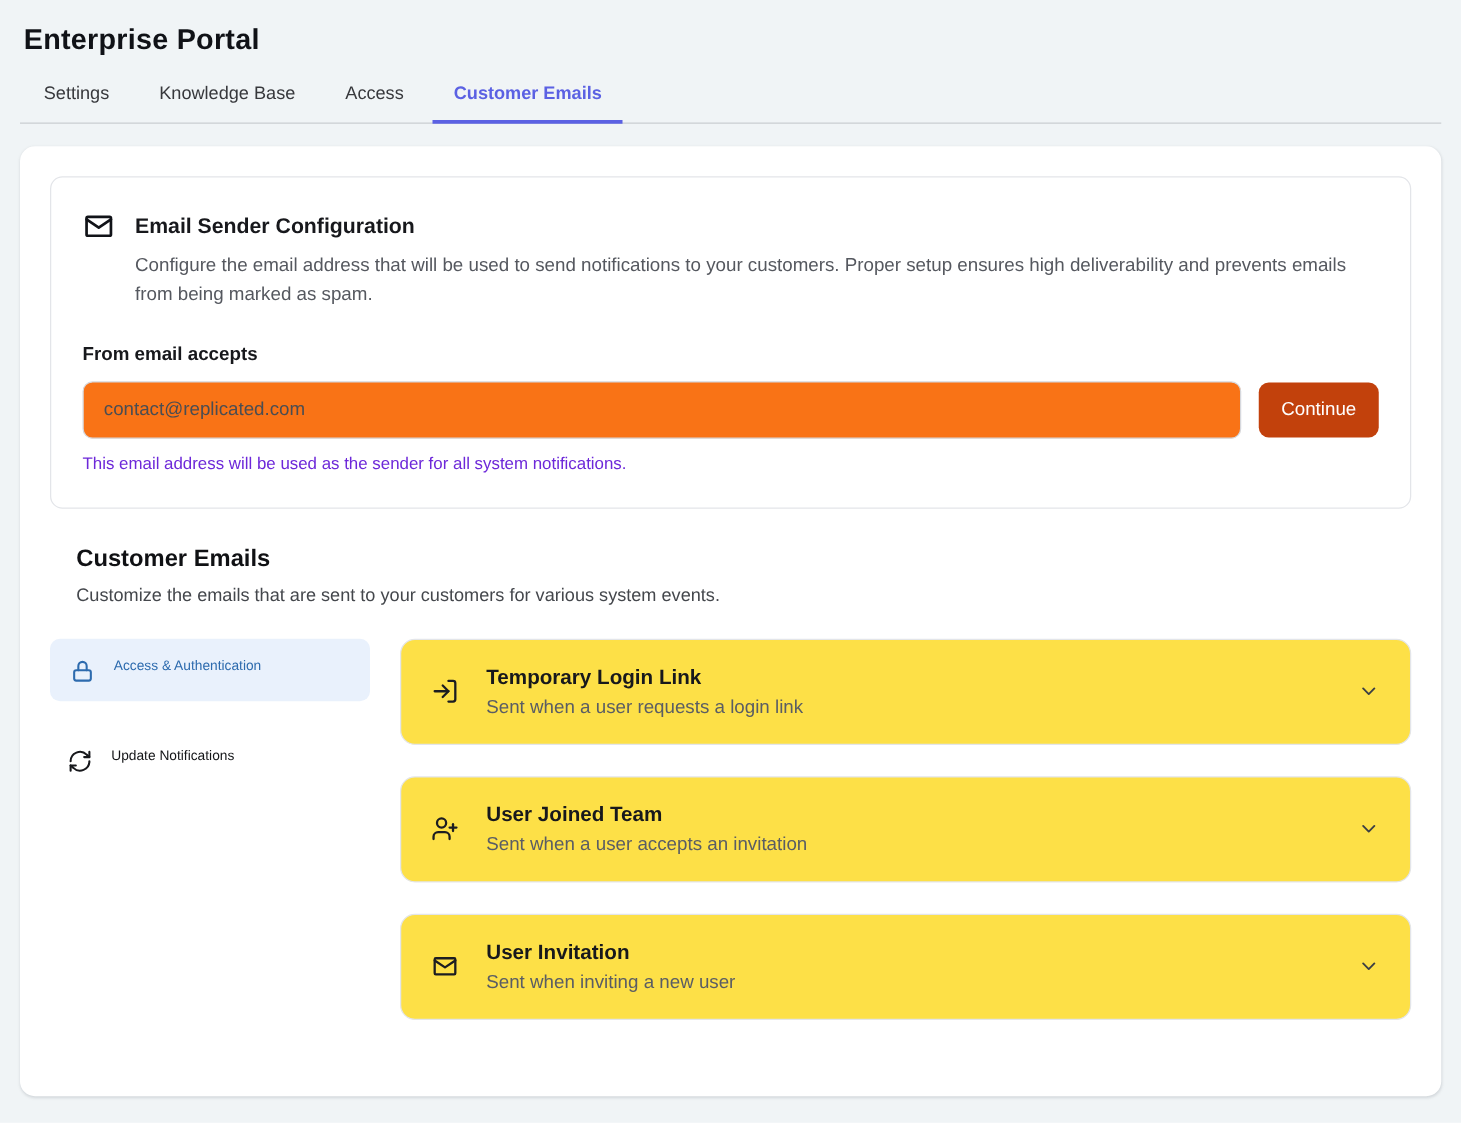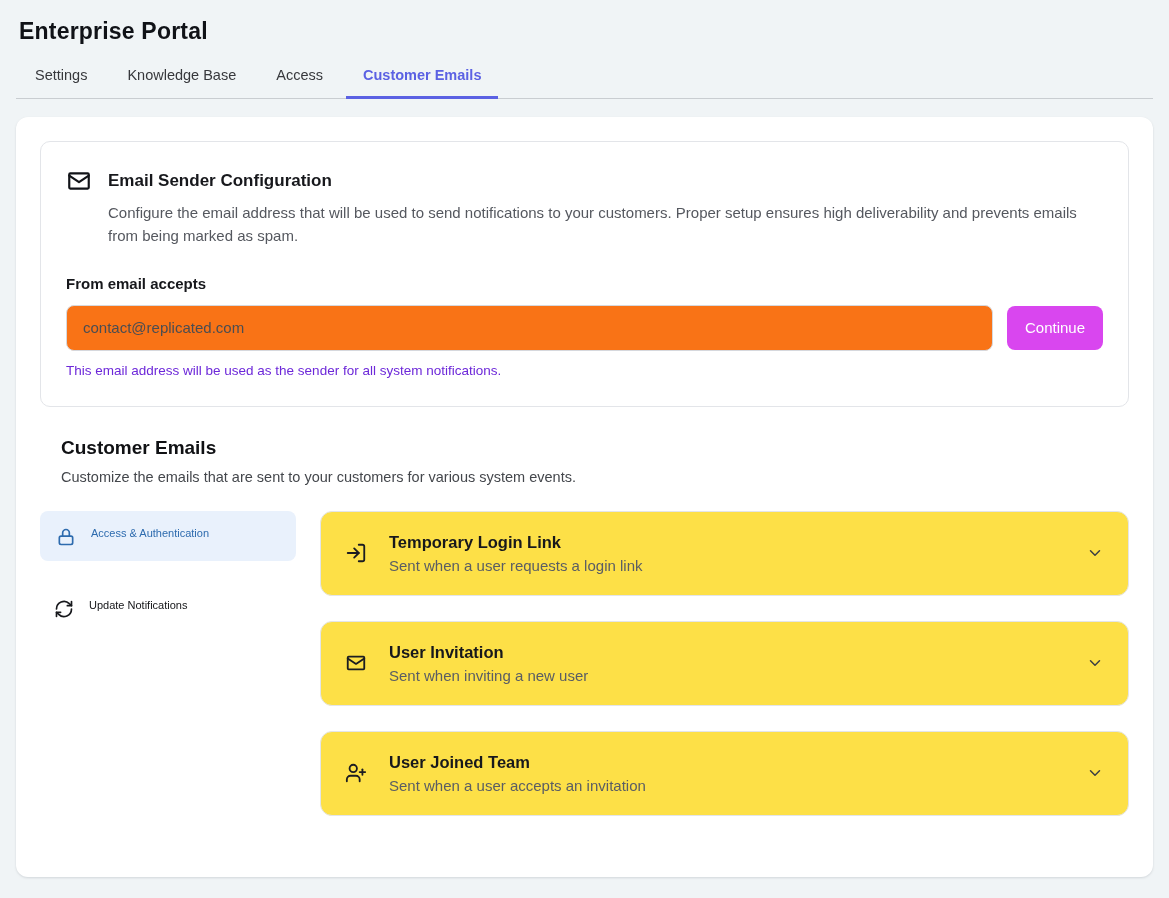--- a/index.html
+++ b/index.html
@@ -53,21 +53,21 @@
   .from-label { margin-top: 27px; font-size: 15px; font-weight: 700; color: #17181c; }
   .input-row { margin-top: 13px; display: flex; align-items: center; gap: 14px; }
   .email-input {
     flex: 1; height: 46px;
     border: 1px solid #d6d8dd; border-radius: 8px;
     padding: 0 16px; font-size: 15px; color: #4a4d52;
     font-family: inherit; background: #f97316; outline: none;
   }
   .continue-btn {
     height: 44px; padding: 0 18px;
-    background: #d946ef; color: #ffffff;
+    background: #c2410c; color: #ffffff;
     border: none; border-radius: 8px;
     font-size: 15px; font-weight: 500; font-family: inherit;
     cursor: pointer;
   }
   .helper-text { margin-top: 12px; font-size: 13.5px; color: #6d28d9; }
   .section { margin-top: 30px; }
   .section-title { font-size: 19px; font-weight: 700; color: #101114; margin-left: 21px; }
   .section-sub { margin: 10px 0 26px 21px; font-size: 14.5px; color: #44474c; }
   .columns { display: flex; gap: 24px; align-items: flex-start; }
   .cat-col { width: 256px; flex: 0 0 auto; }
@@ -161,45 +161,45 @@
             <div class="tpl-title">Temporary Login Link</div>
             <div class="tpl-sub">Sent when a user requests a login link</div>
           </div>
           <svg class="tpl-chevron" width="18" height="18" viewBox="0 0 24 24" fill="none" stroke="currentColor" stroke-width="2" stroke-linecap="round" stroke-linejoin="round">
               <polyline points="6 9 12 15 18 9"></polyline>
             </svg>
         </div>
 
         <div class="tpl-card">
           <svg class="tpl-icon" width="22" height="22" viewBox="0 0 24 24" fill="none" stroke="currentColor" stroke-width="2" stroke-linecap="round" stroke-linejoin="round">
+              <path d="M16 21v-2a4 4 0 0 0-4-4H6a4 4 0 0 0-4 4v2"></path>
+              <circle cx="9" cy="7" r="4"></circle>
+              <line x1="19" y1="8" x2="19" y2="14"></line>
+              <line x1="22" y1="11" x2="16" y2="11"></line>
+            </svg>
+          <div>
+            <div class="tpl-title">User Joined Team</div>
+            <div class="tpl-sub">Sent when a user accepts an invitation</div>
+          </div>
+          <svg class="tpl-chevron" width="18" height="18" viewBox="0 0 24 24" fill="none" stroke="currentColor" stroke-width="2" stroke-linecap="round" stroke-linejoin="round">
+              <polyline points="6 9 12 15 18 9"></polyline>
+            </svg>
+        </div>
+
+        <div class="tpl-card">
+          <svg class="tpl-icon" width="22" height="22" viewBox="0 0 24 24" fill="none" stroke="currentColor" stroke-width="2" stroke-linecap="round" stroke-linejoin="round">
               <rect x="3" y="5" width="18" height="14" rx="1"></rect>
               <path d="m3 7 9 6 9-6"></path>
             </svg>
           <div>
             <div class="tpl-title">User Invitation</div>
             <div class="tpl-sub">Sent when inviting a new user</div>
           </div>
           <svg class="tpl-chevron" width="18" height="18" viewBox="0 0 24 24" fill="none" stroke="currentColor" stroke-width="2" stroke-linecap="round" stroke-linejoin="round">
               <polyline points="6 9 12 15 18 9"></polyline>
             </svg>
         </div>
 
-        <div class="tpl-card">
-          <svg class="tpl-icon" width="22" height="22" viewBox="0 0 24 24" fill="none" stroke="currentColor" stroke-width="2" stroke-linecap="round" stroke-linejoin="round">
-              <path d="M16 21v-2a4 4 0 0 0-4-4H6a4 4 0 0 0-4 4v2"></path>
-              <circle cx="9" cy="7" r="4"></circle>
-              <line x1="19" y1="8" x2="19" y2="14"></line>
-              <line x1="22" y1="11" x2="16" y2="11"></line>
-            </svg>
-          <div>
-            <div class="tpl-title">User Joined Team</div>
-            <div class="tpl-sub">Sent when a user accepts an invitation</div>
-          </div>
-          <svg class="tpl-chevron" width="18" height="18" viewBox="0 0 24 24" fill="none" stroke="currentColor" stroke-width="2" stroke-linecap="round" stroke-linejoin="round">
-              <polyline points="6 9 12 15 18 9"></polyline>
-            </svg>
-        </div>
-
       </div>
     </div>
   </div>
 
 </div>
 
 </body></html>

